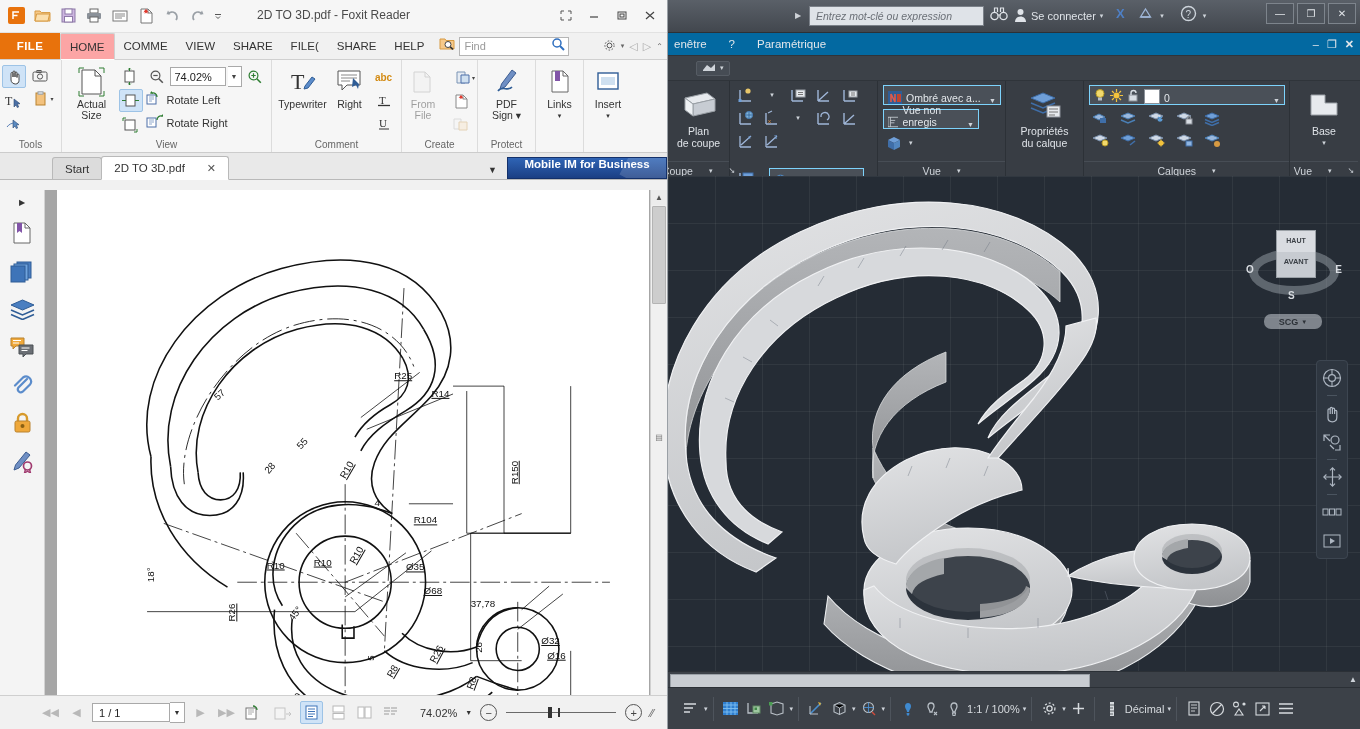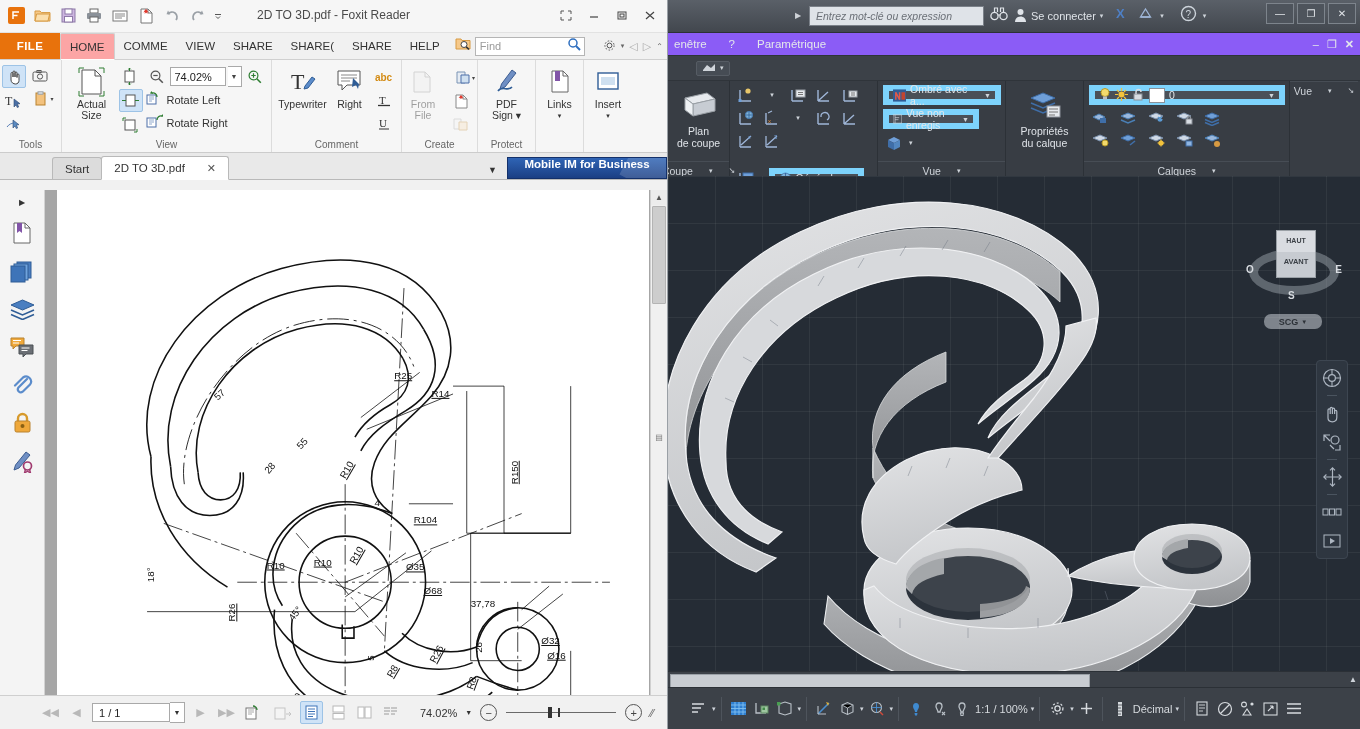--- a/index.html
+++ b/index.html
@@ -100,55 +100,55 @@
   .ac-top{height:32px;background:linear-gradient(180deg,#5a6068,#42474e);position:relative;border-bottom:1px solid #2c3136;}
   .ac-search{position:absolute;left:125px;top:5px;display:flex;align-items:center;gap:6px;}
   .ac-searchbox{width:175px;height:20px;background:#dfe3e8;border:1px solid #7b8189;font-size:10.5px;color:#6b7077;
                 font-style:italic;display:flex;align-items:center;padding-left:6px;box-sizing:border-box;}
   .ac-searchcaret{width:10px;height:20px;display:flex;align-items:center;justify-content:center;color:#cfd3d8;font-size:8px;}
   .ac-signin{display:flex;align-items:center;gap:4px;color:#dfe3e8;font-size:11px;}
   .ac-wctl{position:absolute;right:4px;top:3px;display:flex;gap:3px;}
   .ac-wbtn{width:26px;height:19px;border:1px solid #7d848c;background:#4e545c;color:#e2e6ea;font-size:10px;
            display:flex;align-items:center;justify-content:center;}
 
-  .ac-menu{height:22px;background:#8b5cf6;display:flex;align-items:center;gap:22px;padding-left:6px;
+  .ac-menu{height:22px;background:#0369a1;display:flex;align-items:center;gap:22px;padding-left:6px;
            color:#e3e7eb;font-size:11.5px;position:relative;border-bottom:1px solid #2f343a;}
   .ac-menu .mctl{position:absolute;right:6px;display:flex;gap:8px;align-items:center;font-size:11px;color:#e3e7eb;}
 
   .ac-qrow{height:24px;background:#3c4148;display:flex;align-items:center;padding-left:28px;border-bottom:1px solid #2f343a;}
   .ac-qpill{display:flex;align-items:center;gap:4px;padding:1px 5px;border:1px solid #565c64;border-radius:2px;background:#464c54;}
 
   .ac-ribbon{height:98px;background:#383d44;display:flex;border-bottom:1px solid #22262b;position:relative;}
   .apanel{position:relative;display:flex;flex-direction:column;height:98px;border-right:1px solid #2c3137;box-sizing:border-box;}
   .apanel-body{flex:1;display:flex;align-items:flex-start;padding:4px 5px 0 5px;gap:4px;}
   .apanel-label{height:17px;display:flex;align-items:center;justify-content:center;gap:16px;
                 font-size:10.5px;color:#cfd4da;border-top:1px solid #474d55;}
   .abig{display:flex;flex-direction:column;align-items:center;width:62px;color:#dfe3e8;font-size:10.5px;line-height:12px;text-align:center;}
   .abig .ic{height:40px;display:flex;align-items:center;justify-content:center;}
   .agrid{display:grid;grid-template-columns:repeat(5,auto);gap:3px 4px;align-items:center;}
   .aic{width:22px;height:20px;display:flex;align-items:center;justify-content:center;}
-  .acombo{display:flex;align-items:center;height:20px;background:#4a5058;border:6px solid #7dd3fc;
+  .acombo{display:flex;align-items:flex-end;height:20px;background:#4a5058;border:1px solid #7dd3fc;
           color:#e3e7eb;font-size:10.5px;padding:0 4px;gap:4px;box-sizing:border-box;}
   .acombo .cc{margin-left:auto;font-size:7px;color:#cfd4da;}
 
   .ac-view{position:absolute;left:0;right:0;top:176px;bottom:41px;background:#252c35;overflow:hidden;}
   .ac-grid{position:absolute;inset:0;
     background-image:linear-gradient(to right,rgba(255,255,255,.055) 1px,transparent 1px),
                      linear-gradient(to bottom,rgba(255,255,255,.055) 1px,transparent 1px);
     background-size:47px 47px;}
   .ac-navbar{position:absolute;right:12px;top:176px;width:30px;background:#2e3640;border:1px solid #3d4651;
              border-radius:4px;display:flex;flex-direction:column;align-items:center;padding:5px 0;gap:5px;}
   .navitem{width:24px;height:24px;display:flex;align-items:center;justify-content:center;}
   .navsep{width:10px;height:1px;background:#4a545f;}
   .ac-hscroll{position:absolute;left:0;right:0;bottom:41px;height:16px;background:#3c4148;border-top:1px solid #2b3036;}
   .hs-thumb{position:absolute;left:2px;top:2px;height:12px;width:418px;background:#c8ccd1;border:1px solid #9aa0a6;}
   .hs-up{position:absolute;right:3px;top:3px;font-size:8px;color:#cfd4da;}
 
   .ac-status{position:absolute;left:0;right:0;bottom:0;height:41px;background:#3c4148;border-top:1px solid #2b3036;
-             display:flex;align-items:center;padding:0 16px;gap:2px;color:#d6dade;font-size:11px;}
+             display:flex;align-items:center;padding:0 8px;gap:2px;color:#d6dade;font-size:11px;}
   .sgrp{display:flex;align-items:center;gap:3px;padding:0 5px;border-right:1px solid #4e545c;height:24px;}
   .sgrp:last-child{border-right:none;}
   .sic{width:20px;height:20px;display:flex;align-items:center;justify-content:center;}
   .caret{font-size:7px;color:#cfd4da;}
 
   
   .viewcube{position:absolute;right:18px;top:46px;width:96px;height:96px;}
   .vc-ring{position:absolute;left:3px;top:27px;width:90px;height:46px;border-radius:50%;
            border:9px solid rgba(190,196,205,.38);box-sizing:border-box;}
   .vc-cube{position:absolute;left:30px;top:8px;width:38px;height:46px;
@@ -252,21 +252,21 @@
         </div>
       </div>
     </div>
 
     <div class="fx-tabs">
       <div class="fx-file">FILE</div>
       <div class="fx-tab active">HOME</div>
       <div class="fx-tab">COMME</div>
       <div class="fx-tab">VIEW</div>
       <div class="fx-tab">SHARE</div>
-      <div class="fx-tab">SHARE(</div>
+      <div class="fx-tab">FILE(</div>
       <div class="fx-tab">SHARE</div>
       <div class="fx-tab">HELP</div>
       <div class="fx-find">
         <span>
           <svg width="16" height="14" viewBox="0 0 16 14">
               <path d="M1 2h5l1 1.5h8V12H1z" fill="#f6c98a" stroke="#d79a42"></path>
               <circle cx="9" cy="7.5" r="3" fill="#fff" stroke="#444"></circle>
               <path d="M11.2 9.8L14 12.3" stroke="#333" stroke-width="1.6"></path>
             </svg>
         </span>
@@ -1121,20 +1121,31 @@
               </div>
           </div>
         </div>
         <div class="apanel-label">
           <span>Calques</span>
           <span class="caret">▾</span>
         </div>
       </div>
 
       <div class="apanel" style="width:68px;border-right:none;">
+        <div class="apanel-body" style="justify-content:center;">
+          <div class="abig">
+            <div class="ic">
+              <svg width="38" height="26" viewBox="0 0 38 26">
+                  <path d="M6 3h14v8h12v12H6z" fill="#e7eaee" stroke="#9aa0a6"></path>
+                </svg>
+            </div>
+            <span>Base</span>
+            <span class="caret">▾</span>
+          </div>
+        </div>
         <div class="apanel-label">
           <span>Vue</span>
           <span class="caret">▾</span>
           <span style="font-size:8px;">↘</span>
         </div>
       </div>
     </div>
 
     <div class="ac-view">
       <div class="ac-grid"></div>

